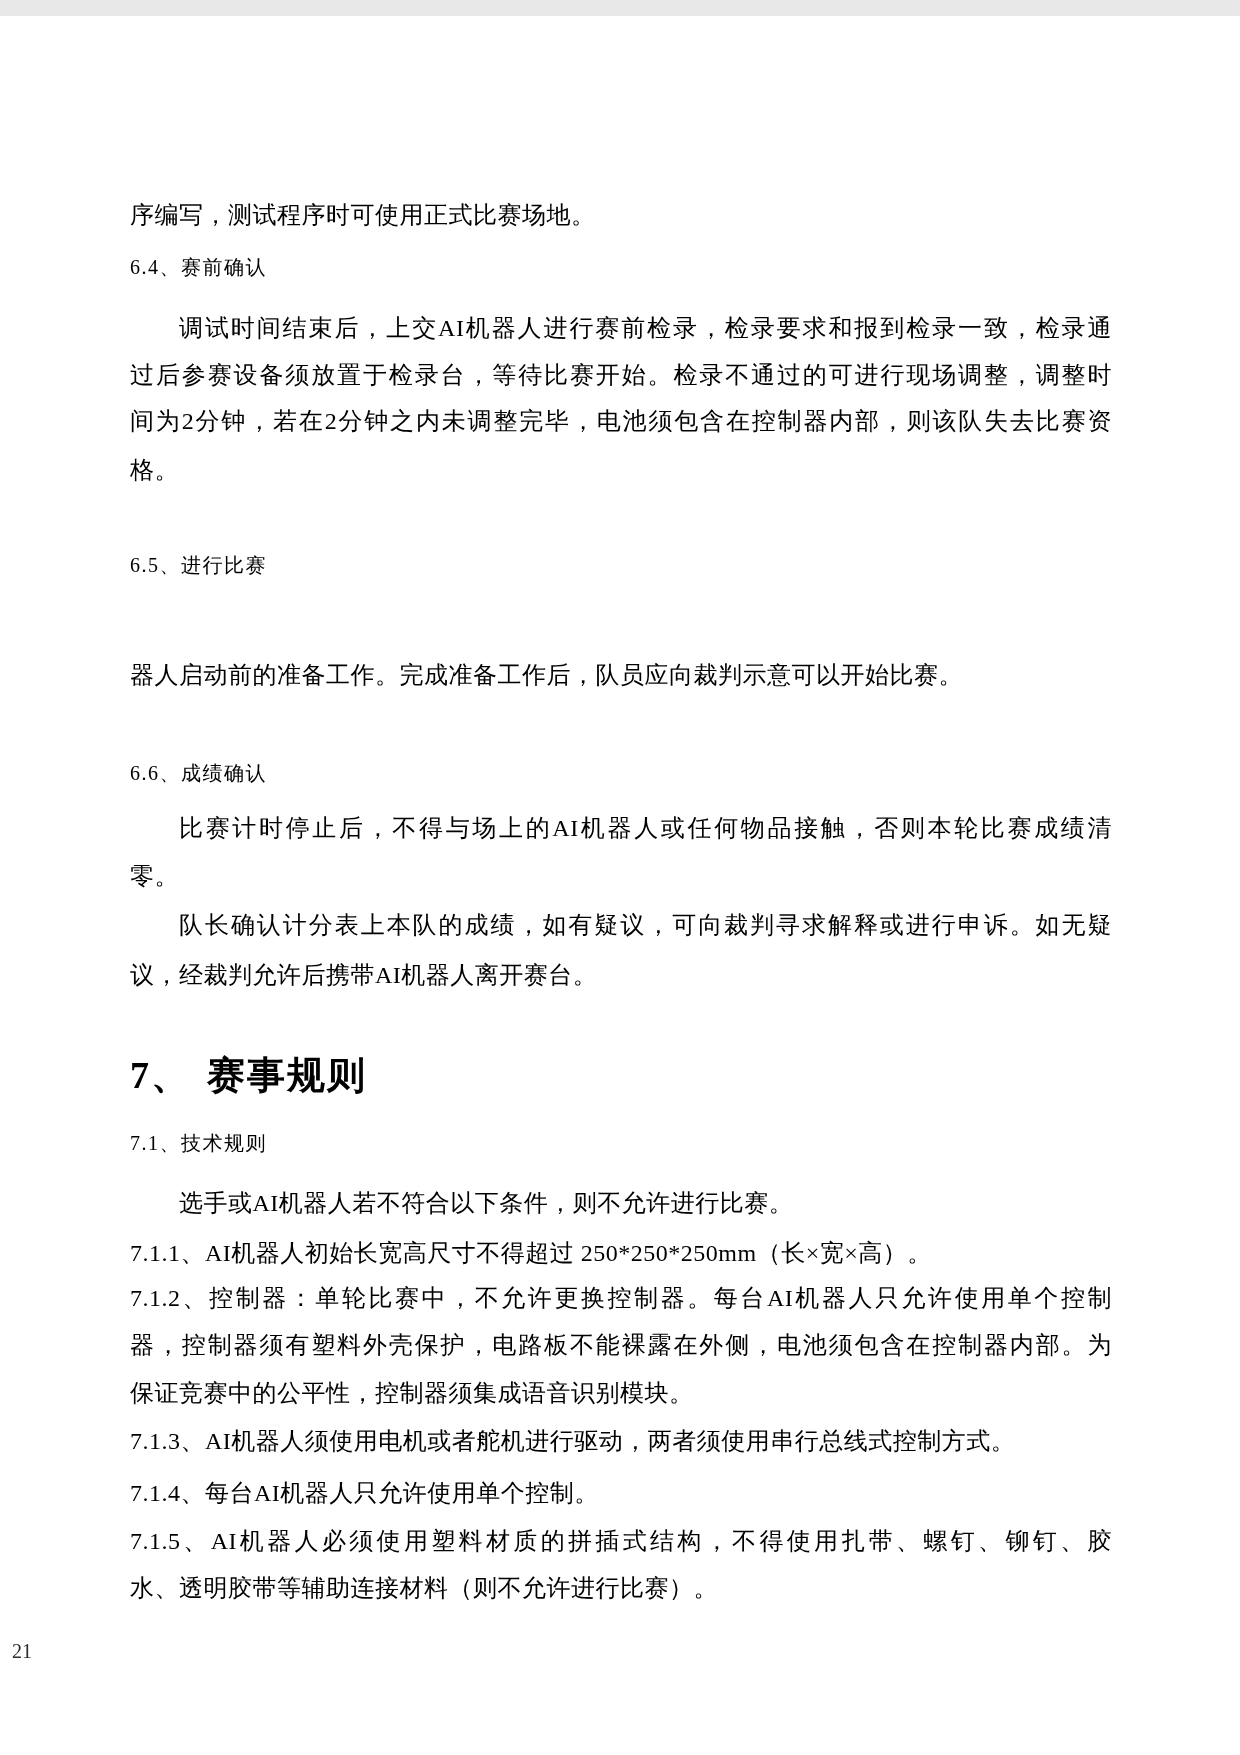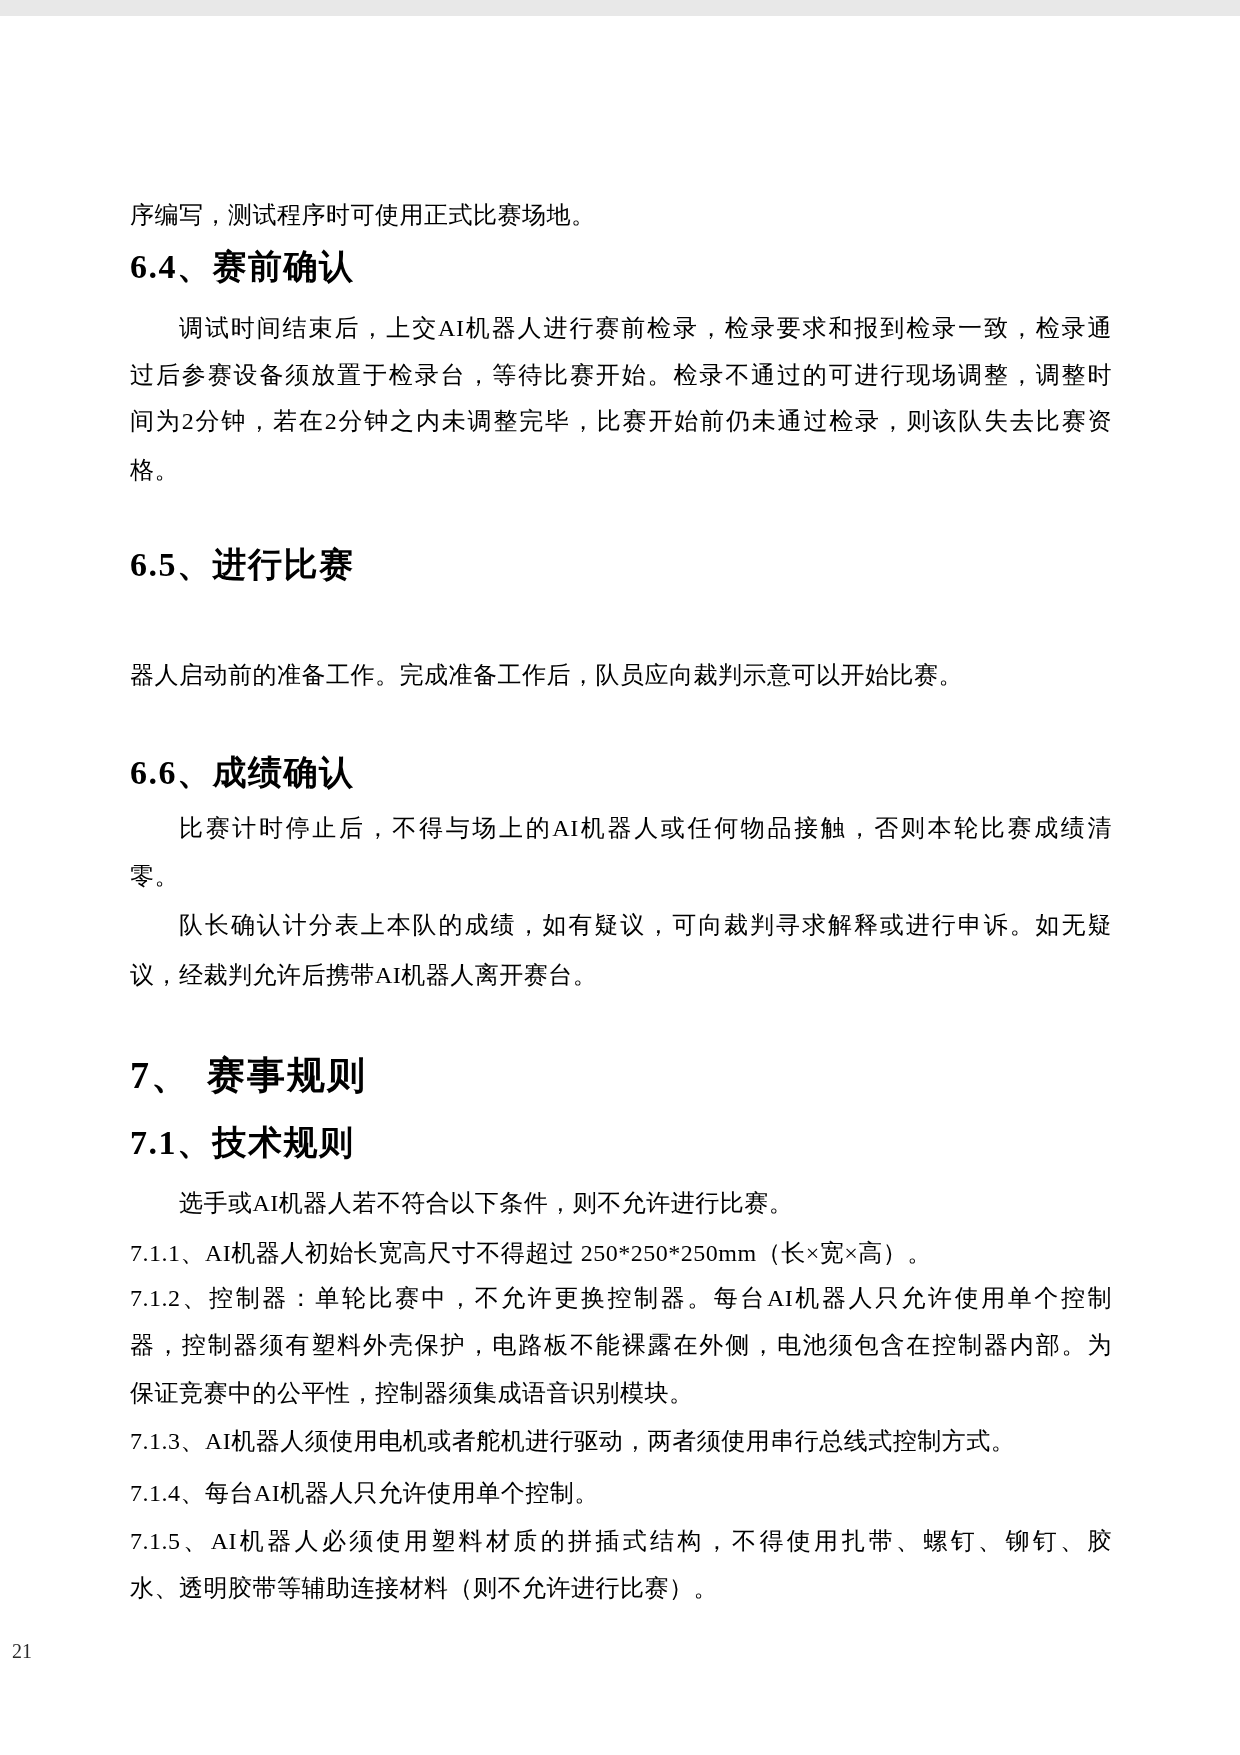--- a/index.html
+++ b/index.html
@@ -26,22 +26,22 @@
   .jst {
     text-align: justify;
     text-align-last: justify;
   }
   .ind { text-indent: 49px; }
   .h2 {
     position: absolute;
     left: 130px;
     width: 982px;
     height: 52px;
-    font-size: 34px;
-    font-weight: bold;
+    font-size: 20px;
+    font-weight: normal;
     line-height: 52px;
     letter-spacing: 1.5px;
   }
   .h1 {
     position: absolute;
     left: 130px;
     width: 982px;
     height: 60px;
     font-size: 38px;
     font-weight: bold;
@@ -64,21 +64,21 @@
 </head>
 <body>
 
 <div class="page">
 
   <div class="ln" style="top:175px">序编写，测试程序时可使用正式比赛场地。</div>
 
   <div class="h2" style="top:225px">6.4、赛前确认</div>
   <div class="ln jst" style="top:335px">过后参赛设备须放置于检录台，等待比赛开始。检录不通过的可进行现场调整，调整时</div>
   <div class="ln jst ind" style="top:288px">调试时间结束后，上交AI机器人进行赛前检录，检录要求和报到检录一致，检录通</div>
-  <div class="ln jst" style="top:381px">间为2分钟，若在2分钟之内未调整完毕，比赛开始前仍未通过检录，则该队失去比赛资</div>
+  <div class="ln jst" style="top:381px">间为2分钟，若在2分钟之内未调整完毕，电池须包含在控制器内部，则该队失去比赛资</div>
   <div class="ln" style="top:430px">格。</div>
 
   <div class="h2" style="top:523px">6.5、进行比赛</div>
   <div class="ln" style="top:635px">器人启动前的准备工作。完成准备工作后，队员应向裁判示意可以开始比赛。</div>
 
   <div class="h2" style="top:731px">6.6、成绩确认</div>
   <div class="ln jst ind" style="top:788px">比赛计时停止后，不得与场上的AI机器人或任何物品接触，否则本轮比赛成绩清</div>
   <div class="ln" style="top:836px">零。</div>
   <div class="ln jst ind" style="top:885px">队长确认计分表上本队的成绩，如有疑议，可向裁判寻求解释或进行申诉。如无疑</div>
   <div class="ln" style="top:935px">议，经裁判允许后携带AI机器人离开赛台。</div>

